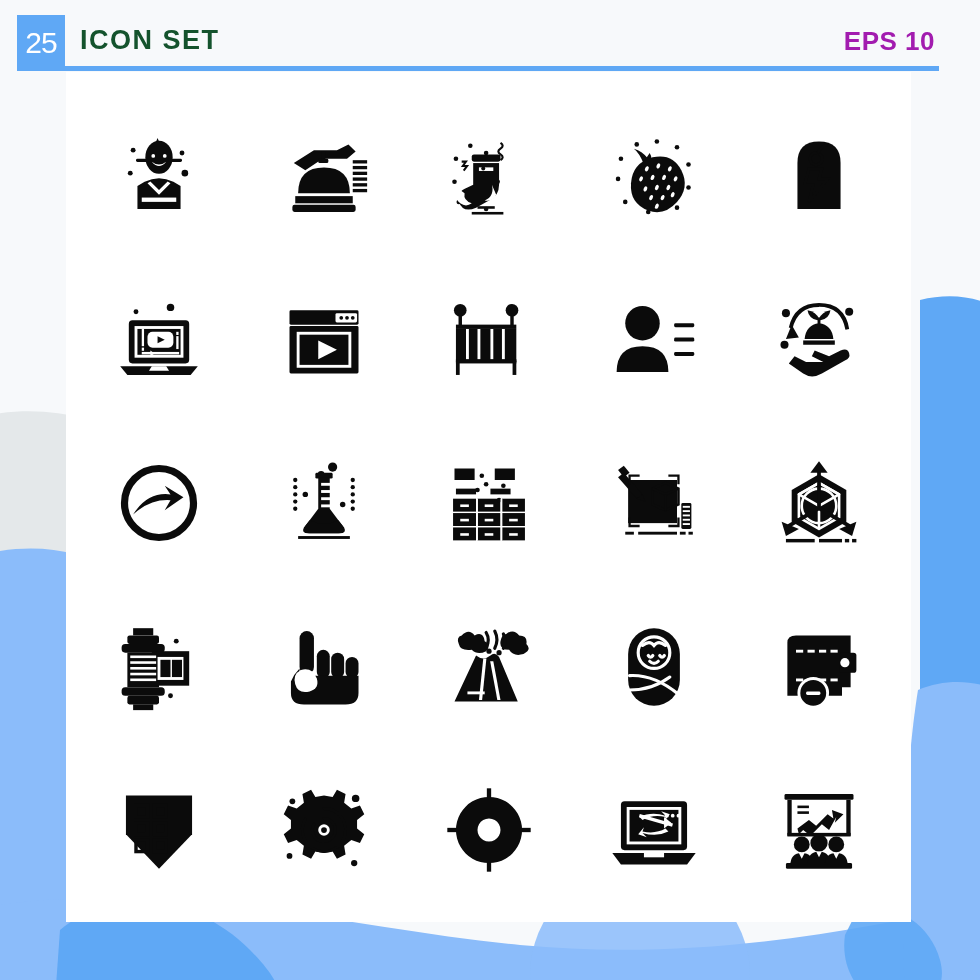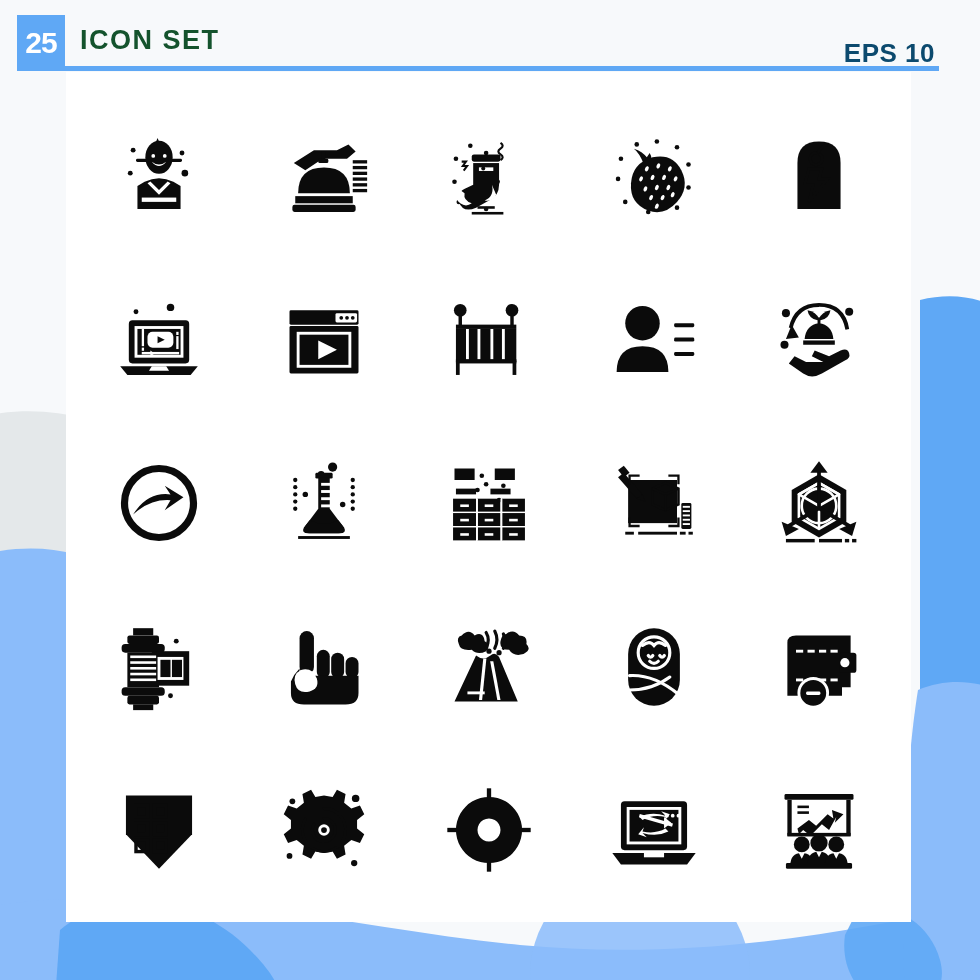--- a/index.html
+++ b/index.html
@@ -39,43 +39,42 @@
   }
   .badge-count {
     position: absolute;
     left: 17px;
     top: 15px;
     width: 48px;
     height: 56px;
     background: #5fa8f5;
     color: #ffffff;
     font-size: 30px;
-    font-weight: bold;
+    font-weight: normal;
     line-height: 56px;
     text-align: center;
     letter-spacing: -1px;
   }
   .title {
     position: absolute;
     left: 80px;
     top: 25px;
     font-size: 27px;
     font-weight: bold;
     color: #14532d;
     letter-spacing: 1.5px;
   }
   .eps {
     position: absolute;
     right: 45px;
     top: 26px;
     font-size: 26px;
     font-weight: bold;
-    color: #0c4a6e;
+    color: #a21caf;
     letter-spacing: 0.5px;
-    margin-top: 12px;
   }
   .rule {
     position: absolute;
     left: 17px;
     top: 66px;
     width: 922px;
     height: 5px;
     background: #5fa8f5;
   }
 

